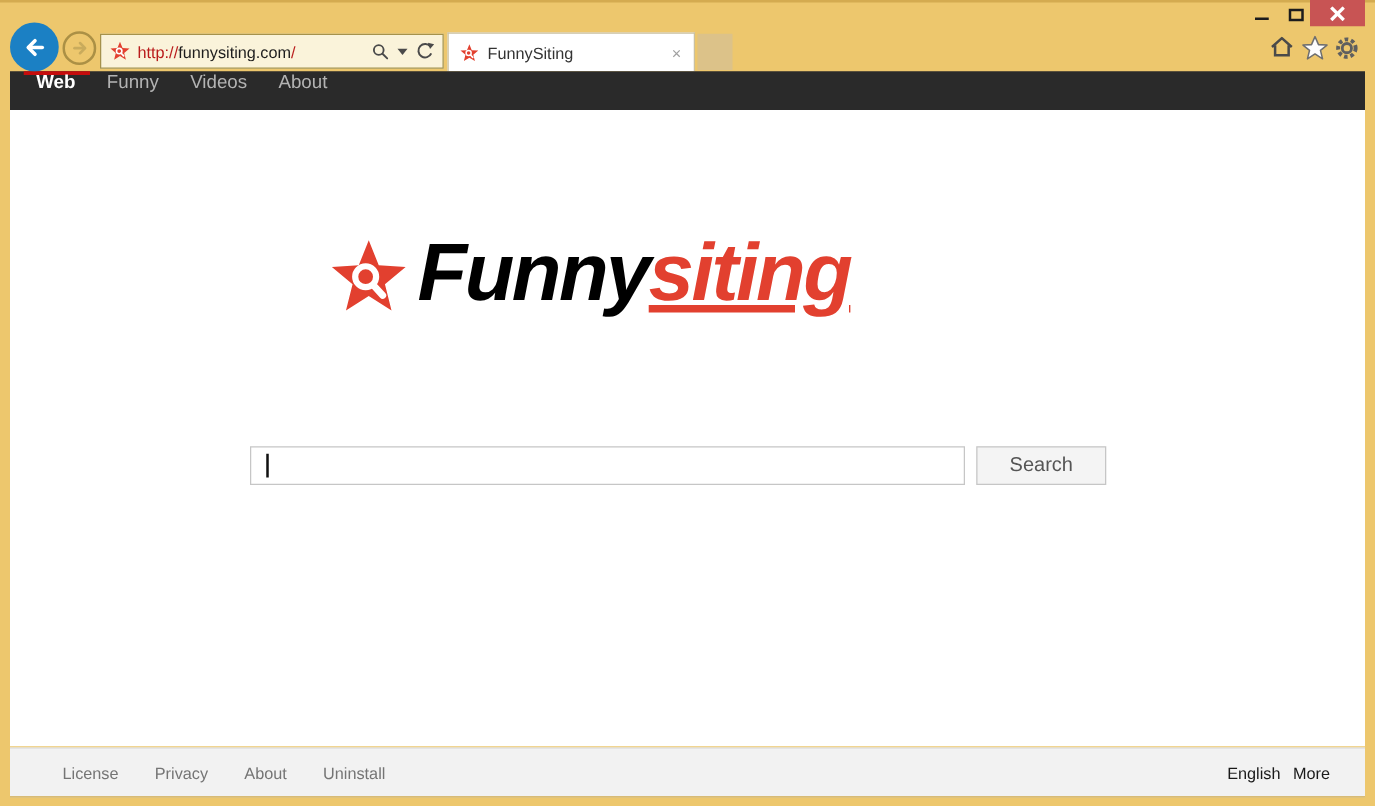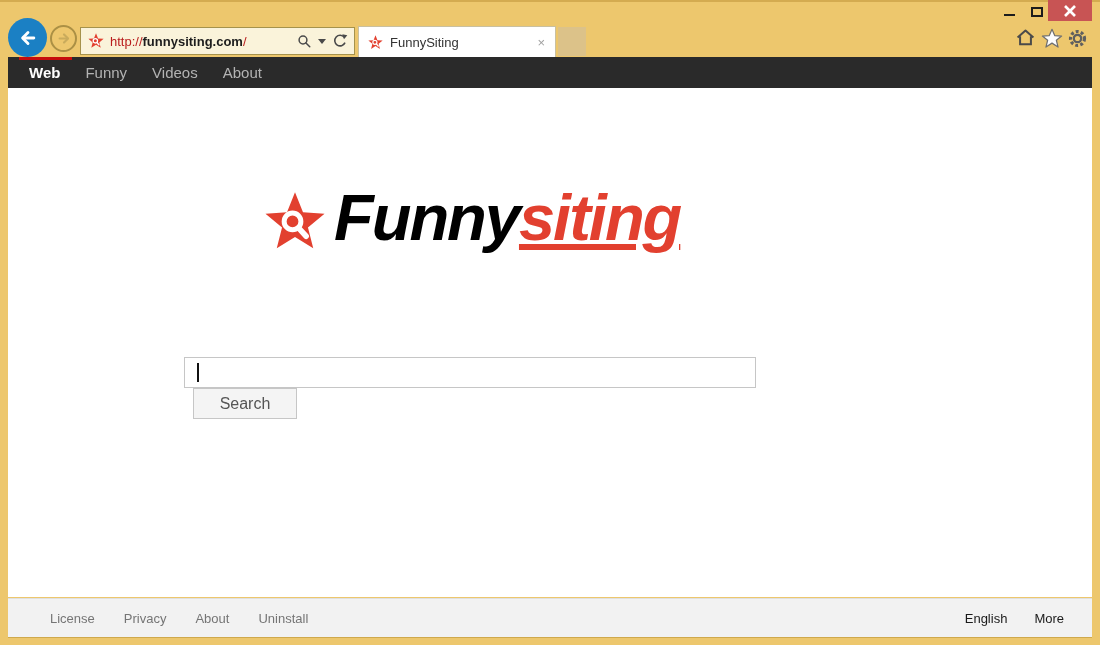--- a/index.html
+++ b/index.html
@@ -37,21 +37,21 @@
   }
 
   #addressbar {
     position:absolute; left:80px; top:27px; width:275px; height:28px;
     background:#faf3da; border:1px solid #a5924c;
     display:flex; align-items:center; padding:0 6px 0 7px;
   }
   #addressbar .favicon { width:16px; height:16px; margin-right:6px; flex:none; }
   #url-text { font-size:13px; white-space:nowrap; overflow:hidden; flex:1; }
   #url-text .dim { color:#b91c1c; }
-  #url-text .host { color:#1d1d1d; font-weight:bold; }
+  #url-text .host { color:#1d1d1d; font-weight:normal; }
   .addr-icons { display:flex; align-items:center; flex:none; gap:4px; }
   .caret-down { width:0; height:0; border-left:4px solid transparent; border-right:4px solid transparent; border-top:5px solid #4a4a4a; margin:0 2px; }
 
   #tab {
     position:absolute; left:358px; top:26px; width:198px; height:31px;
     background:#ffffff; border:1px solid #c9c0a0; border-bottom:none;
     display:flex; align-items:center; padding:0 8px 0 9px;
   }
   #tab .favicon { width:15px; height:15px; margin-right:7px; flex:none; }
   #tab-title { font-size:13px; color:#333; flex:1; white-space:nowrap; }
@@ -63,60 +63,60 @@
 
   #chrome-right-icons { position:absolute; left:1014px; top:27px; display:flex; gap:3px; align-items:center; }
   .chrome-icon { width:23px; height:22px; display:flex; align-items:center; justify-content:center; }
 
   
   #navbar {
     position:absolute; left:8px; top:57px; width:1084px; height:31px;
     background:#2a2a2a;
   }
   #nav-indicator { position:absolute; left:11px; top:0; width:53px; height:3px; background:#c60c0c; }
-  #nav-items { position:absolute; left:21px; top:0; height:31px; display:flex; align-items:center; gap:25px; }
+  #nav-items { position:absolute; left:21px; top:0; height:31px; display:flex; align-items:flex-start; gap:25px; }
   .nav-item { font-size:15px; color:#b3b3b3; cursor:pointer; }
   .nav-item.active { color:#ffffff; font-weight:bold; }
 
   
   #main {
     position:absolute; left:8px; top:88px; width:1084px; height:509px;
     background:#ffffff;
   }
   #logo { position:absolute; left:256px; top:95px; display:flex; align-items:center; }
   #logo-star { width:62px; height:62px; margin-right:8px; margin-top:8px; }
   #logo-text {
     font-size:65px; font-weight:bold; font-style:italic;
     letter-spacing:-2px; line-height:68px; white-space:nowrap;
   }
   #logo-text .blue { color:#000000; }
   #logo-text .red  { color:#e2402f;text-decoration:underline; }
 
-  #search-row { position:absolute; left:176px; top:269px; display:flex;flex-direction:column; }
+  #search-row { position:absolute; left:192px; top:269px; display:flex; }
   #search-input {
     width:572px; height:31px; background:#fff; border:1px solid #c6c6c6;
     position:relative; display:flex; align-items:center; padding-left:12px;
   }
   #text-cursor { width:2px; height:19px; background:#111; }
   #search-btn {
     margin-left:9px; width:104px; height:31px;
     background:#f4f4f4; border:1px solid #c6c6c6;
     font-size:16px; color:#555; display:flex; align-items:center; justify-content:center;
     cursor:pointer;
   }
 
   
   #footer {
     position:absolute; left:8px; top:598px; width:1084px; height:40px;
     background:#f2f2f2; border-top:1px solid #e0e0e0; border-bottom:1px solid #cfa94d;
     display:flex; align-items:center;
   }
   #footer-links { display:flex; gap:29px; margin-left:42px; }
   #footer-links .flink { font-size:13px; color:#757575; cursor:pointer; }
-  #footer-right { margin-left:auto; margin-right:28px; display:flex; gap:27px; }
+  #footer-right { margin-left:auto; margin-right:28px; display:flex; gap:10px; }
   #footer-right .flink { font-size:13px; color:#1a1a1a; cursor:pointer; }
 
   svg { display:block; }
 </style>
 </head>
 <body>
 
 <svg width="0" height="0" style="position:absolute">
   <defs>
     <symbol id="star-mag" viewBox="0 0 100 100">

